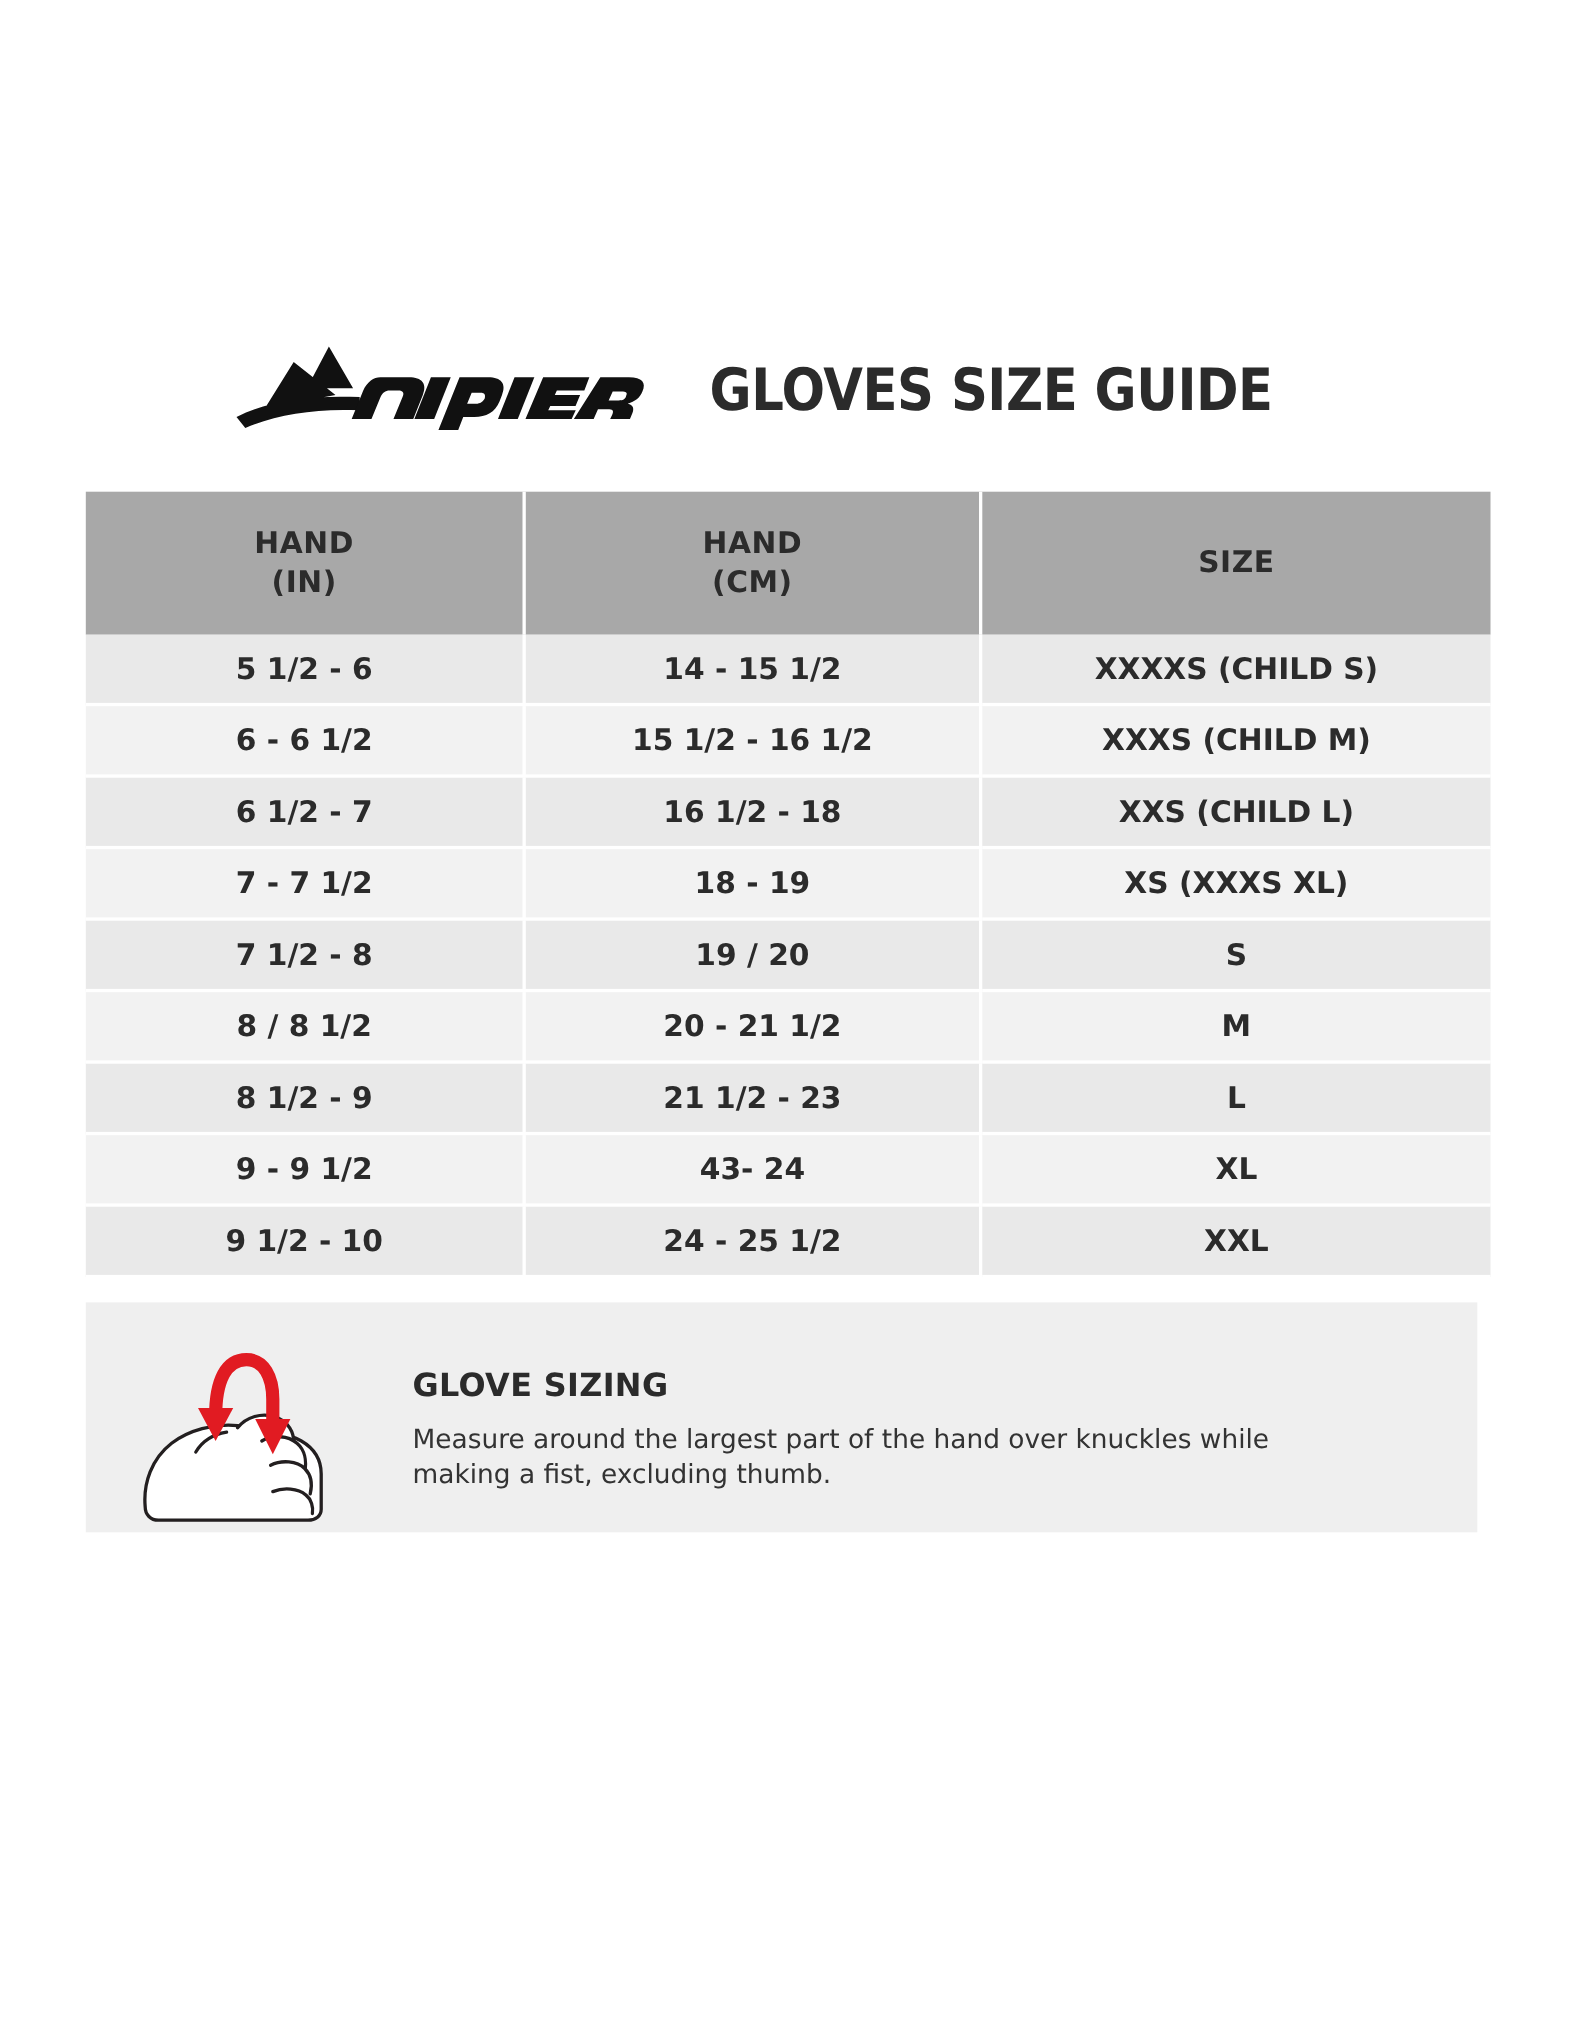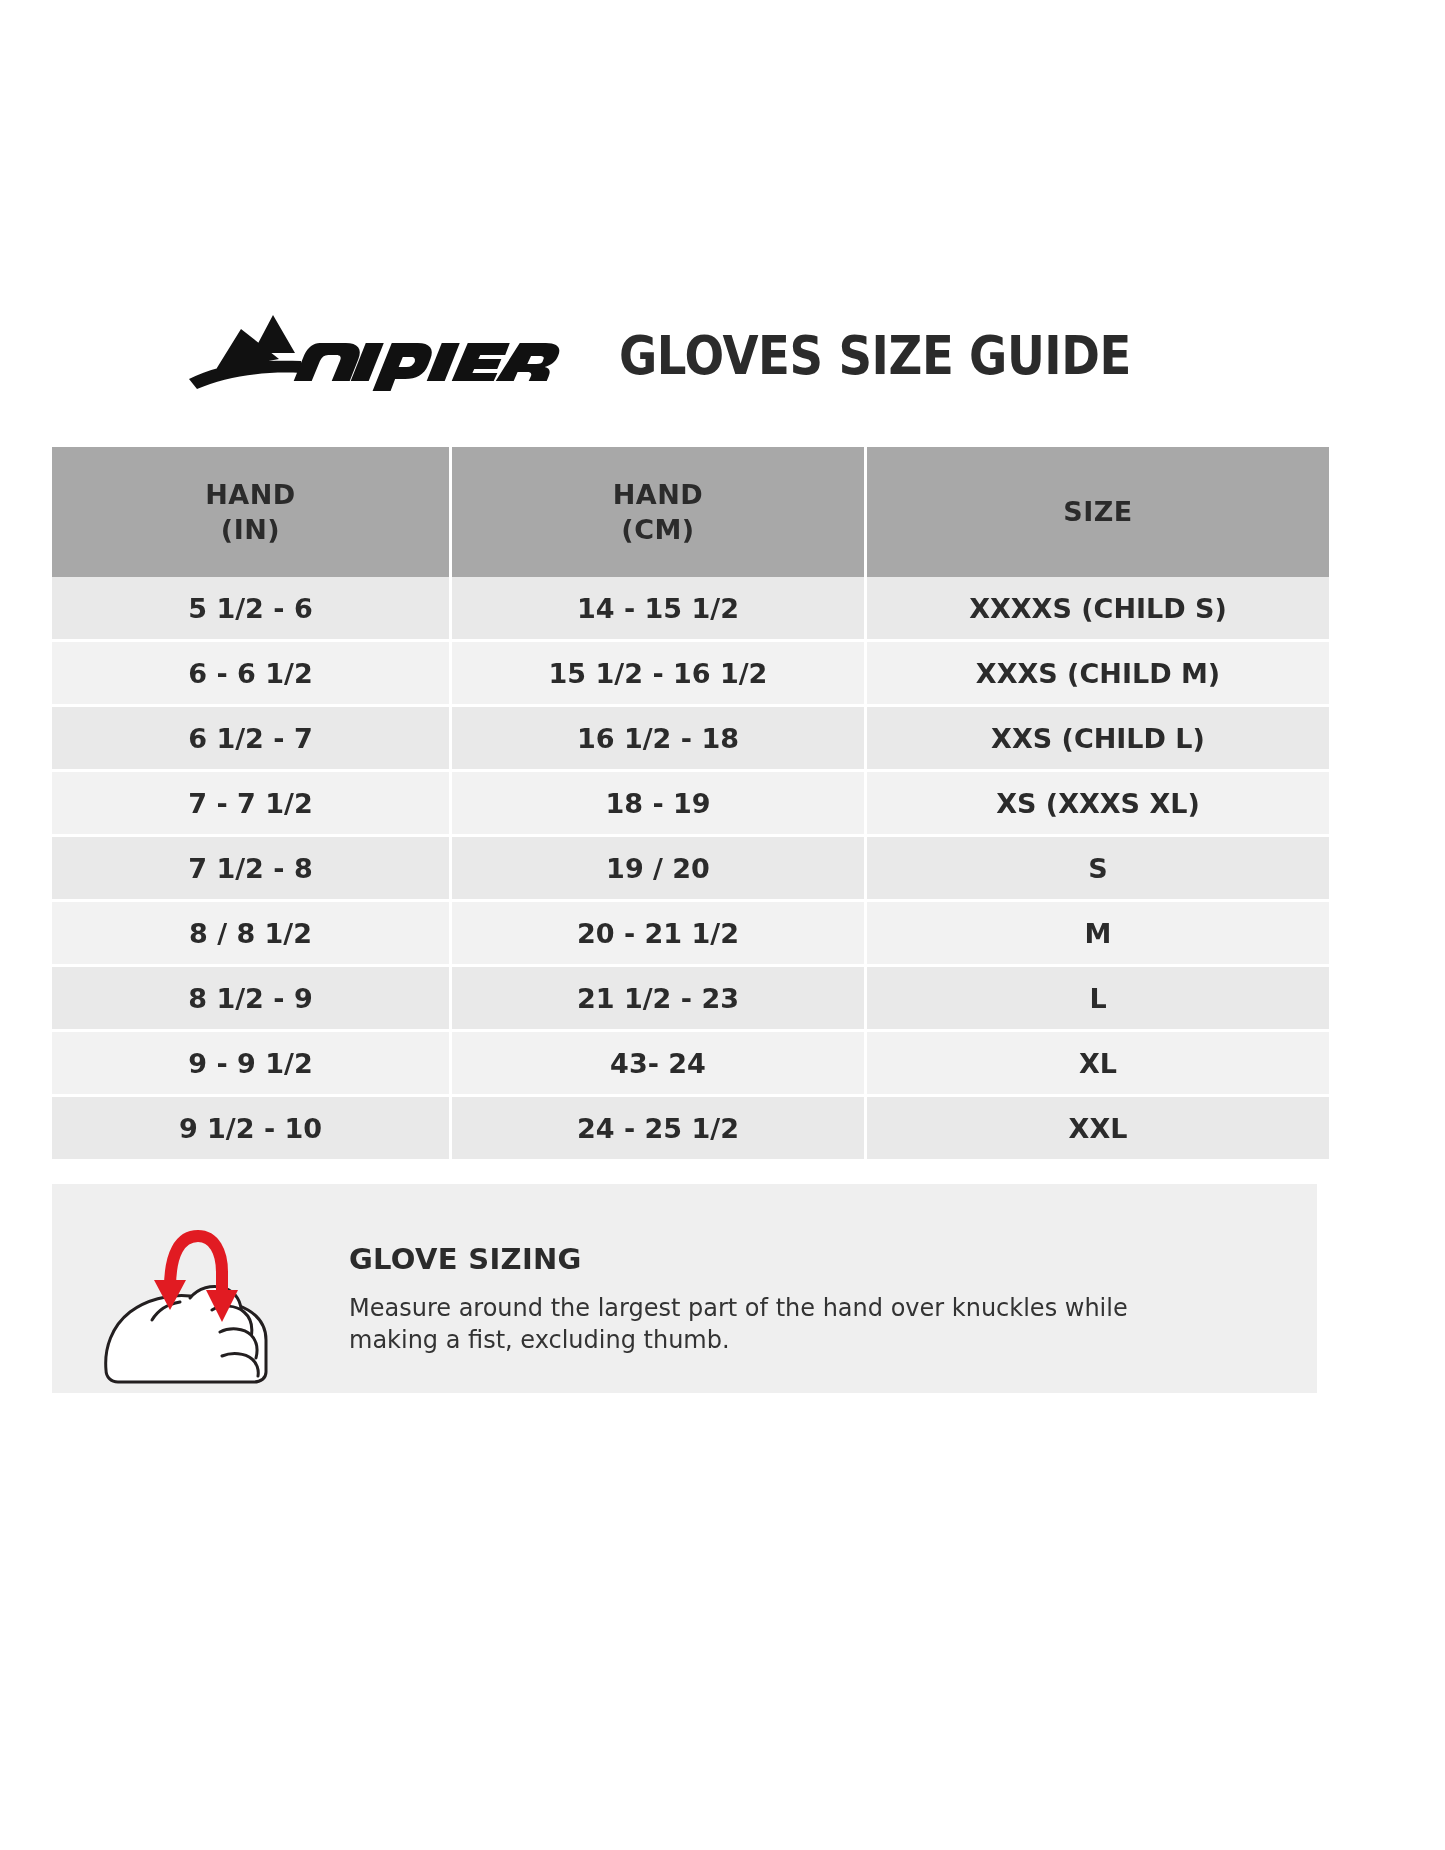--- a/index.html
+++ b/index.html
@@ -17,21 +17,21 @@
 
   .page {
     position: relative;
     width: 1445px;
     height: 1850px;
     background: #ffffff;
   }
 
   .content {
     position: absolute;
-    left: 52px;
+    left: 78px;
     top: 300px;
     width: 1325px;
   }
 
   
   .header {
     display: flex;
     align-items: center;
     padding-left: 125px;
     height: 110px;

